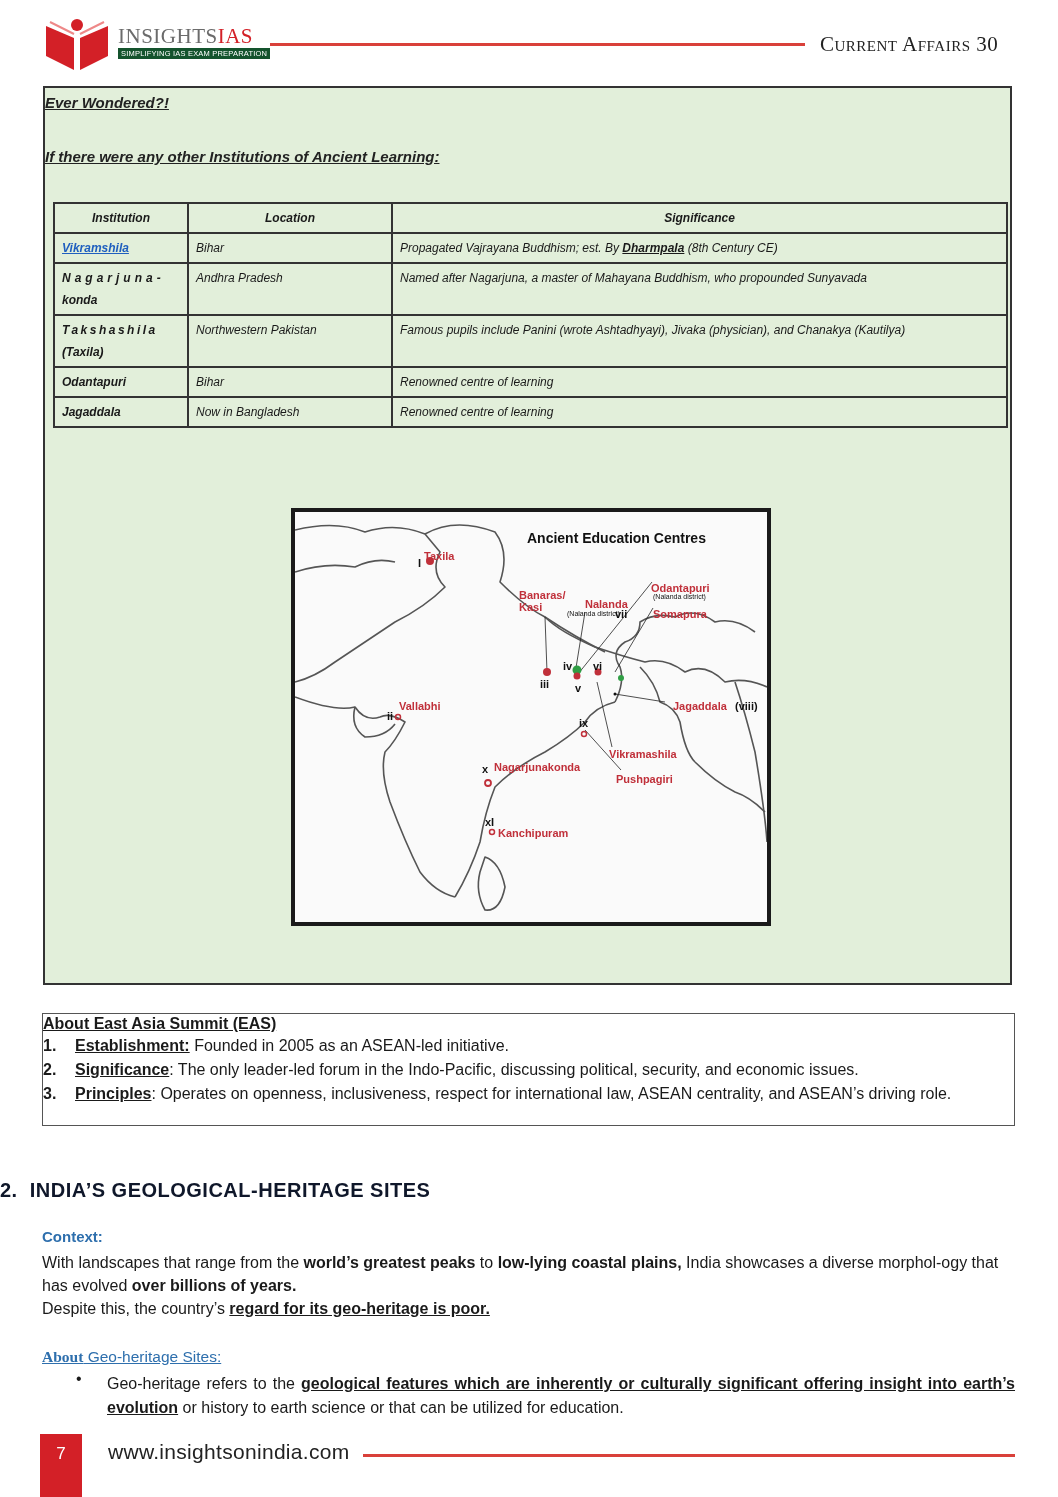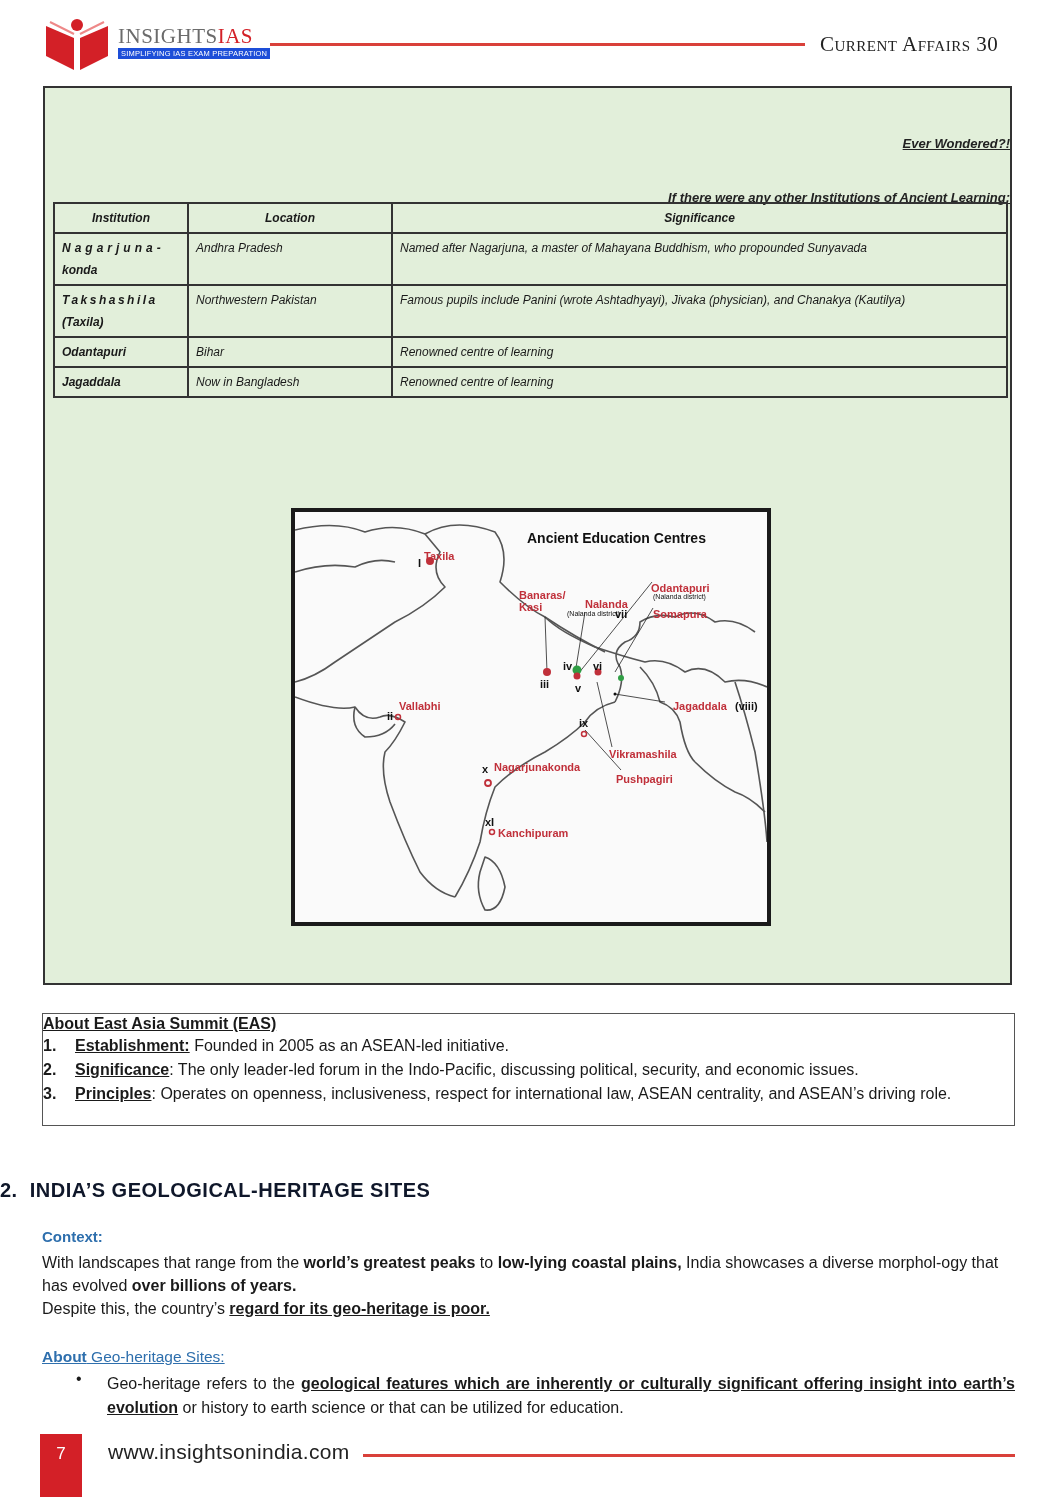--- a/index.html
+++ b/index.html
@@ -4,27 +4,27 @@
 <style>
   html, body { margin: 0; padding: 0; background: #ffffff; }
   body { width: 1058px; height: 1497px; position: relative; overflow: hidden;
          font-family: "Liberation Sans", "DejaVu Sans", sans-serif; color: #1a1a1a; }
   .abs { position: absolute; }
 
   
   .logo { left: 42px; top: 16px; width: 210px; height: 56px; }
   .logo-word { left: 118px; top: 24px; font-family: "Liberation Serif", serif; font-size: 21px; letter-spacing: 0.5px; color: #6b6b6b; }
   .logo-word .ias { color: #d32027; }
-  .logo-tag { left: 118px; top: 48px; background: #1d4ed8; color: #fff; font-size: 7.5px; padding: 1px 3px; letter-spacing: 0.2px; }
+  .logo-tag { left: 118px; top: 48px; background: #14532d; color: #fff; font-size: 7.5px; padding: 1px 3px; letter-spacing: 0.2px; }
   .header-line { left: 270px; top: 43px; width: 535px; height: 3px; background: #d9403a; }
   .header-title { left: 820px; top: 32px; font-family: "Liberation Serif", serif; font-size: 21px; color: #222; font-variant: small-caps; letter-spacing: 0.5px; }
 
   
   .green-box { left: 43px; top: 86px; width: 969px; height: 899px; background: #e2efda; border: 2px solid #333; box-sizing: border-box; }
-  .box-title { left: 0; width: 100%; text-align: right; font-weight: bold; font-style: italic; text-decoration: underline; font-size: 13px; color: #222; margin-top: 42px; }
+  .box-title { left: 0; width: 100%; text-align: left; font-weight: bold; font-style: italic; text-decoration: underline; font-size: 15px; color: #222; }
   .inst-table { left: 8px; top: 114px; width: 955px; border-collapse: collapse; font-size: 12px; }
   .inst-table th, .inst-table td { border: 2px solid #333; padding: 3px 7px; vertical-align: top; line-height: 22px; font-style: italic; }
   .inst-table th { font-weight: bold; text-align: center; }
   .inst-table td.name { font-weight: bold; }
   .inst-table td.sig { text-align: justify; }
   .link { color: #1f5fbf; text-decoration: underline; }
   .bu { font-weight: bold; text-decoration: underline; }
   .spaced { letter-spacing: 4px; }
 
   
@@ -40,21 +40,21 @@
   .eas-head { font-weight: bold; text-decoration: underline; line-height: 20px; margin-left: 0; }
   .eas-item { display: flex; line-height: 24px; }
   .eas-item .n { width: 32px; font-weight: bold; flex: none; }
   .eas-item .t { flex: 1; text-align: justify; padding-right: 2px; }
 
   
   .sec-title { left: 0; width: 1058px; top: 1179px; text-align: left; color: #0f172a; font-weight: bold; font-size: 20px; letter-spacing: 0.5px; }
   .ctx-head { left: 42px; top: 1228px; color: #2e6fad; font-weight: bold; font-size: 15px; }
   .ctx-body { left: 42px; top: 1251px; width: 973px; font-size: 16px; line-height: 23px; }
   .about-head { left: 42px; top: 1348px; font-size: 15.5px; color: #2e6fad; text-decoration: underline; }
-  .about-head b { font-weight: bold; }
+  .about-head b { font-weight: bold; font-family: Liberation Serif, serif; }
   .bullet { left: 76px; top: 1370px; font-size: 16px; }
   .bullet-text { left: 107px; top: 1372px; width: 908px; font-size: 16px; line-height: 24px; text-align: justify; }
 
   
   .page-num-box { left: 40px; top: 1434px; width: 42px; height: 63px; background: #d32027; }
   .page-num { left: 40px; top: 1444px; width: 42px; text-align: center; color: #fff; font-size: 17px; }
   .footer-url { left: 108px; top: 1440px; font-size: 21px; color: #222; letter-spacing: 0.3px; }
   .footer-line { left: 363px; top: 1454px; width: 652px; height: 3px; background: #d9403a; }
 </style>
 </head>
@@ -81,20 +81,25 @@
 
   <table class="abs inst-table">
     <thead>
       <tr>
         <th style="width:118px">Institution</th>
         <th style="width:188px">Location</th>
         <th>Significance</th>
       </tr>
     </thead>
     <tbody>
+      <tr>
+        <td class="name"><span class="link">Vikramshila</span></td>
+        <td>Bihar</td>
+        <td class="sig"><span>Propagated Vajrayana Buddhism; est. By </span><span class="bu">Dharmpala</span><span> (8th Century CE)</span></td>
+      </tr>
       <tr>
         <td class="name"><span class="spaced">Nagarjuna-</span><br><span>konda</span></td>
         <td>Andhra Pradesh</td>
         <td class="sig">Named after Nagarjuna, a master of Mahayana Buddhism, who propounded Sunyavada</td>
       </tr>
       <tr>
         <td class="name"><span style="letter-spacing:2.5px">Takshashila</span><br><span>(Taxila)</span></td>
         <td>Northwestern Pakistan</td>
         <td class="sig">Famous pupils include Panini (wrote Ashtadhyayi), Jivaka (physician), and Chanakya (Kautilya)</td>
       </tr>

